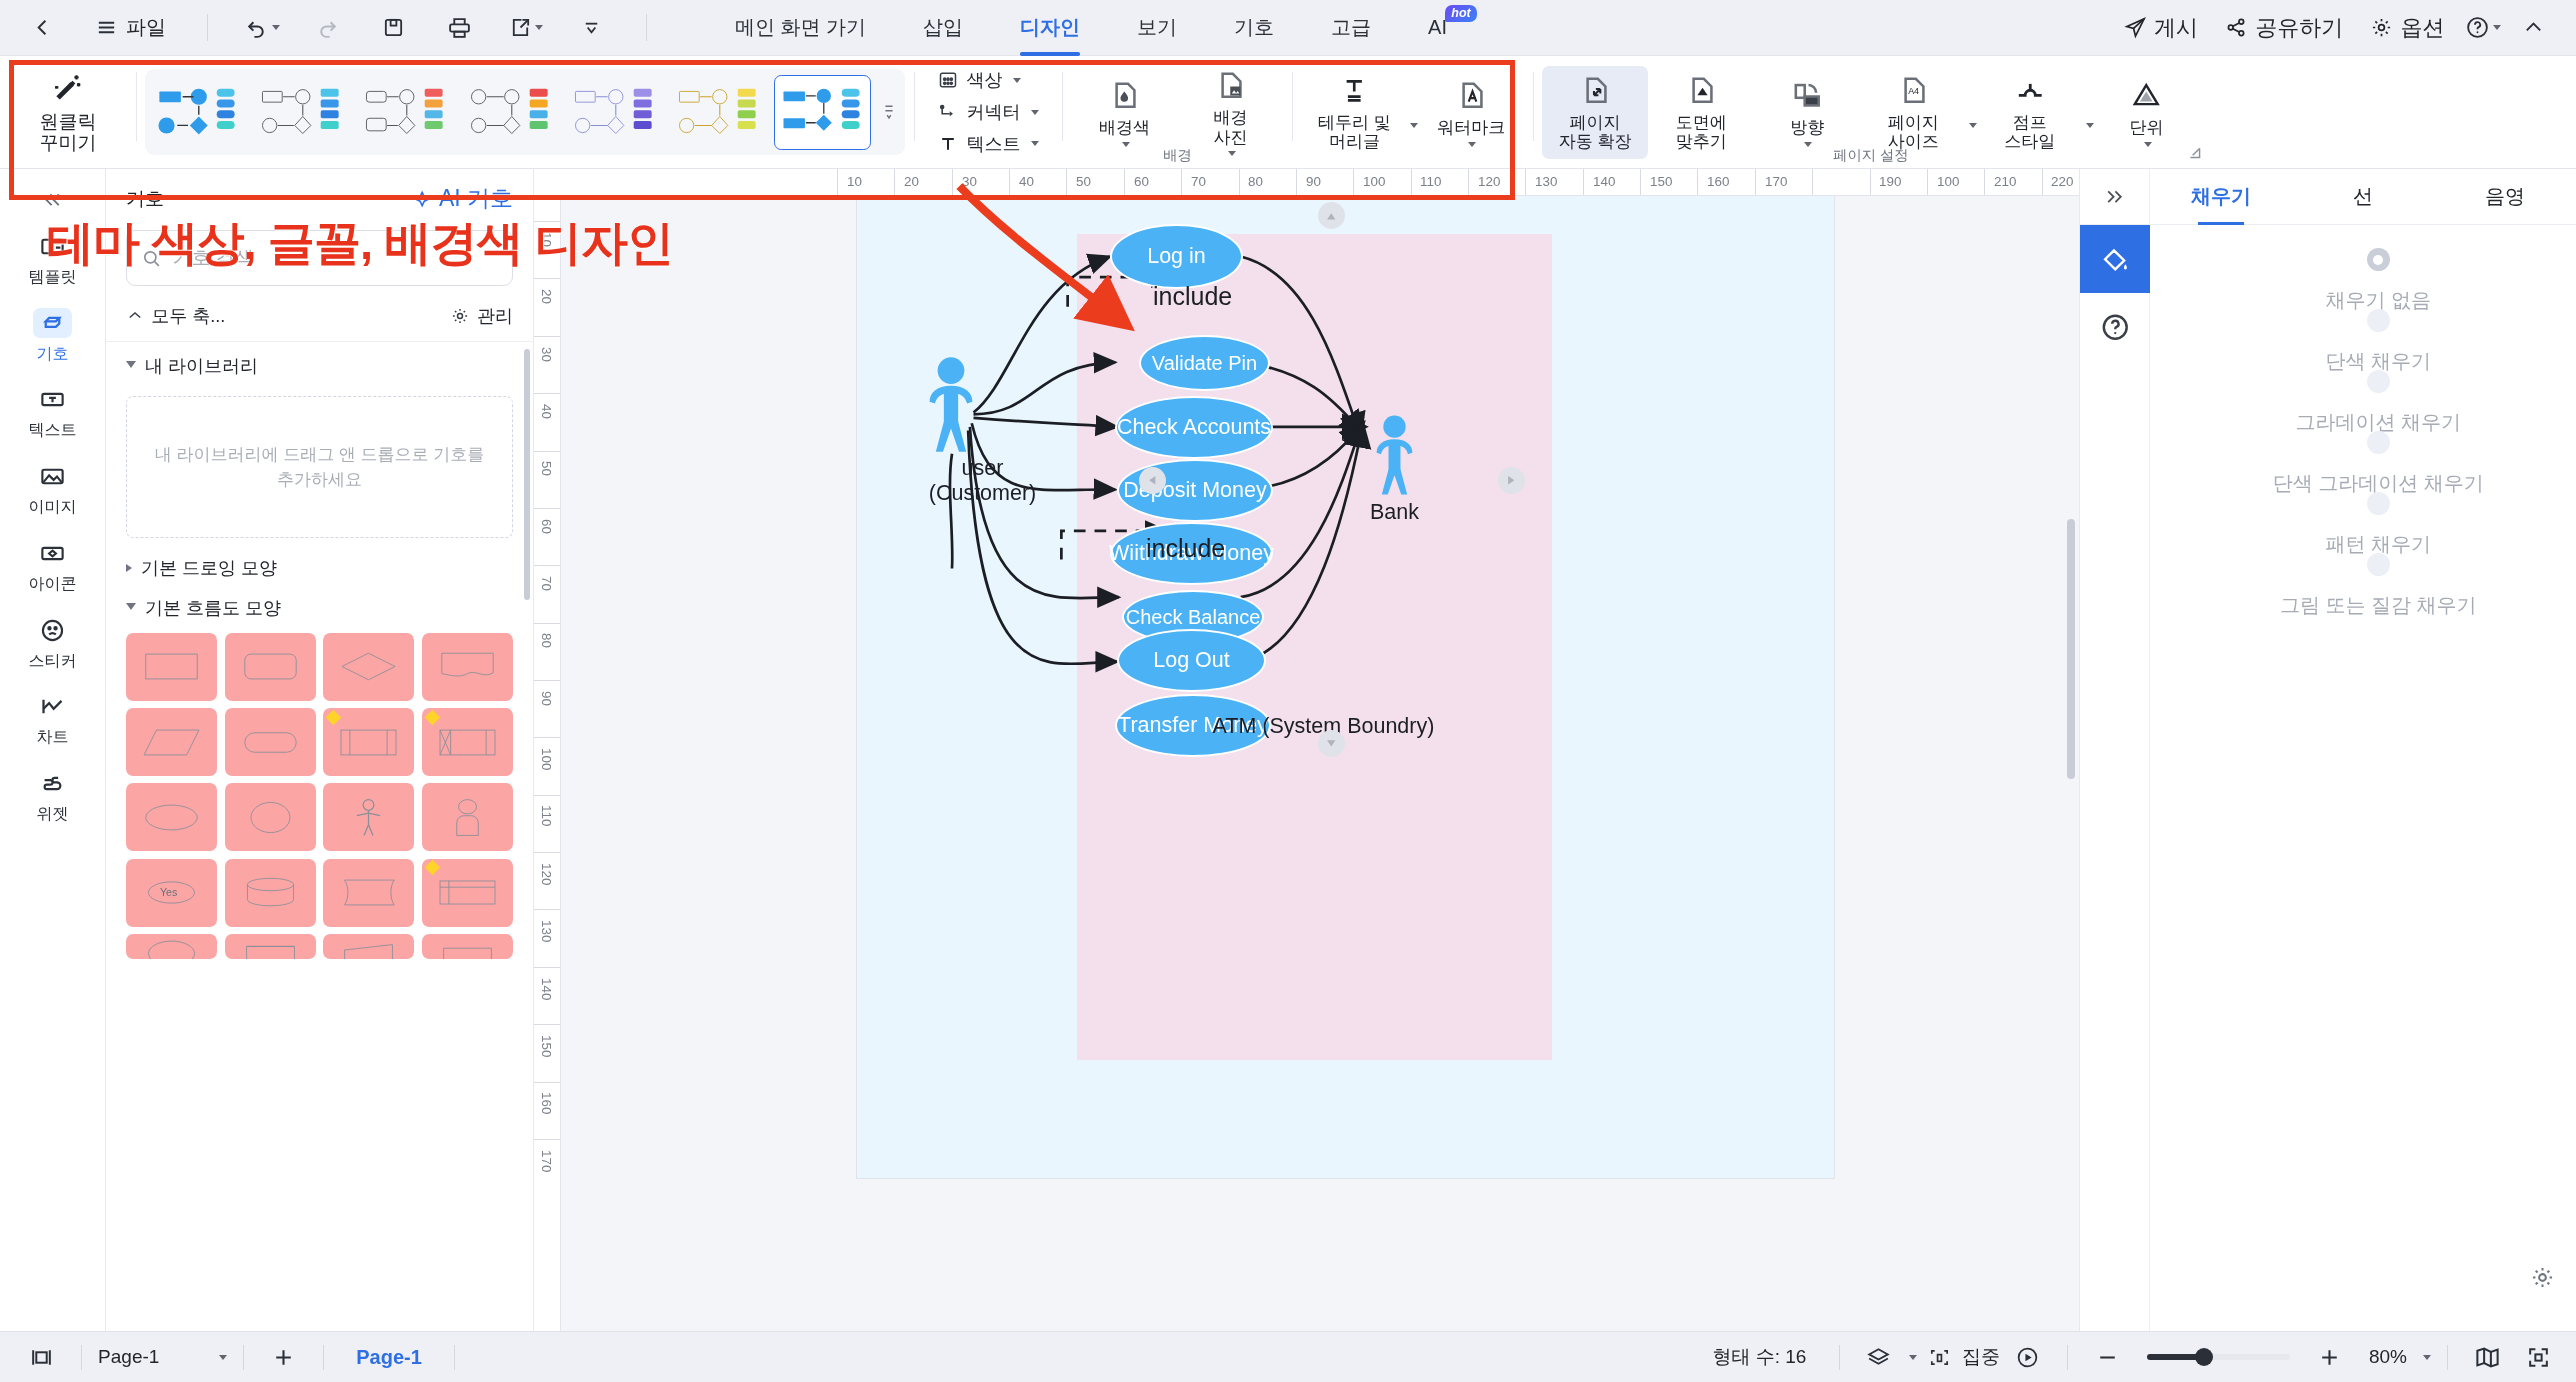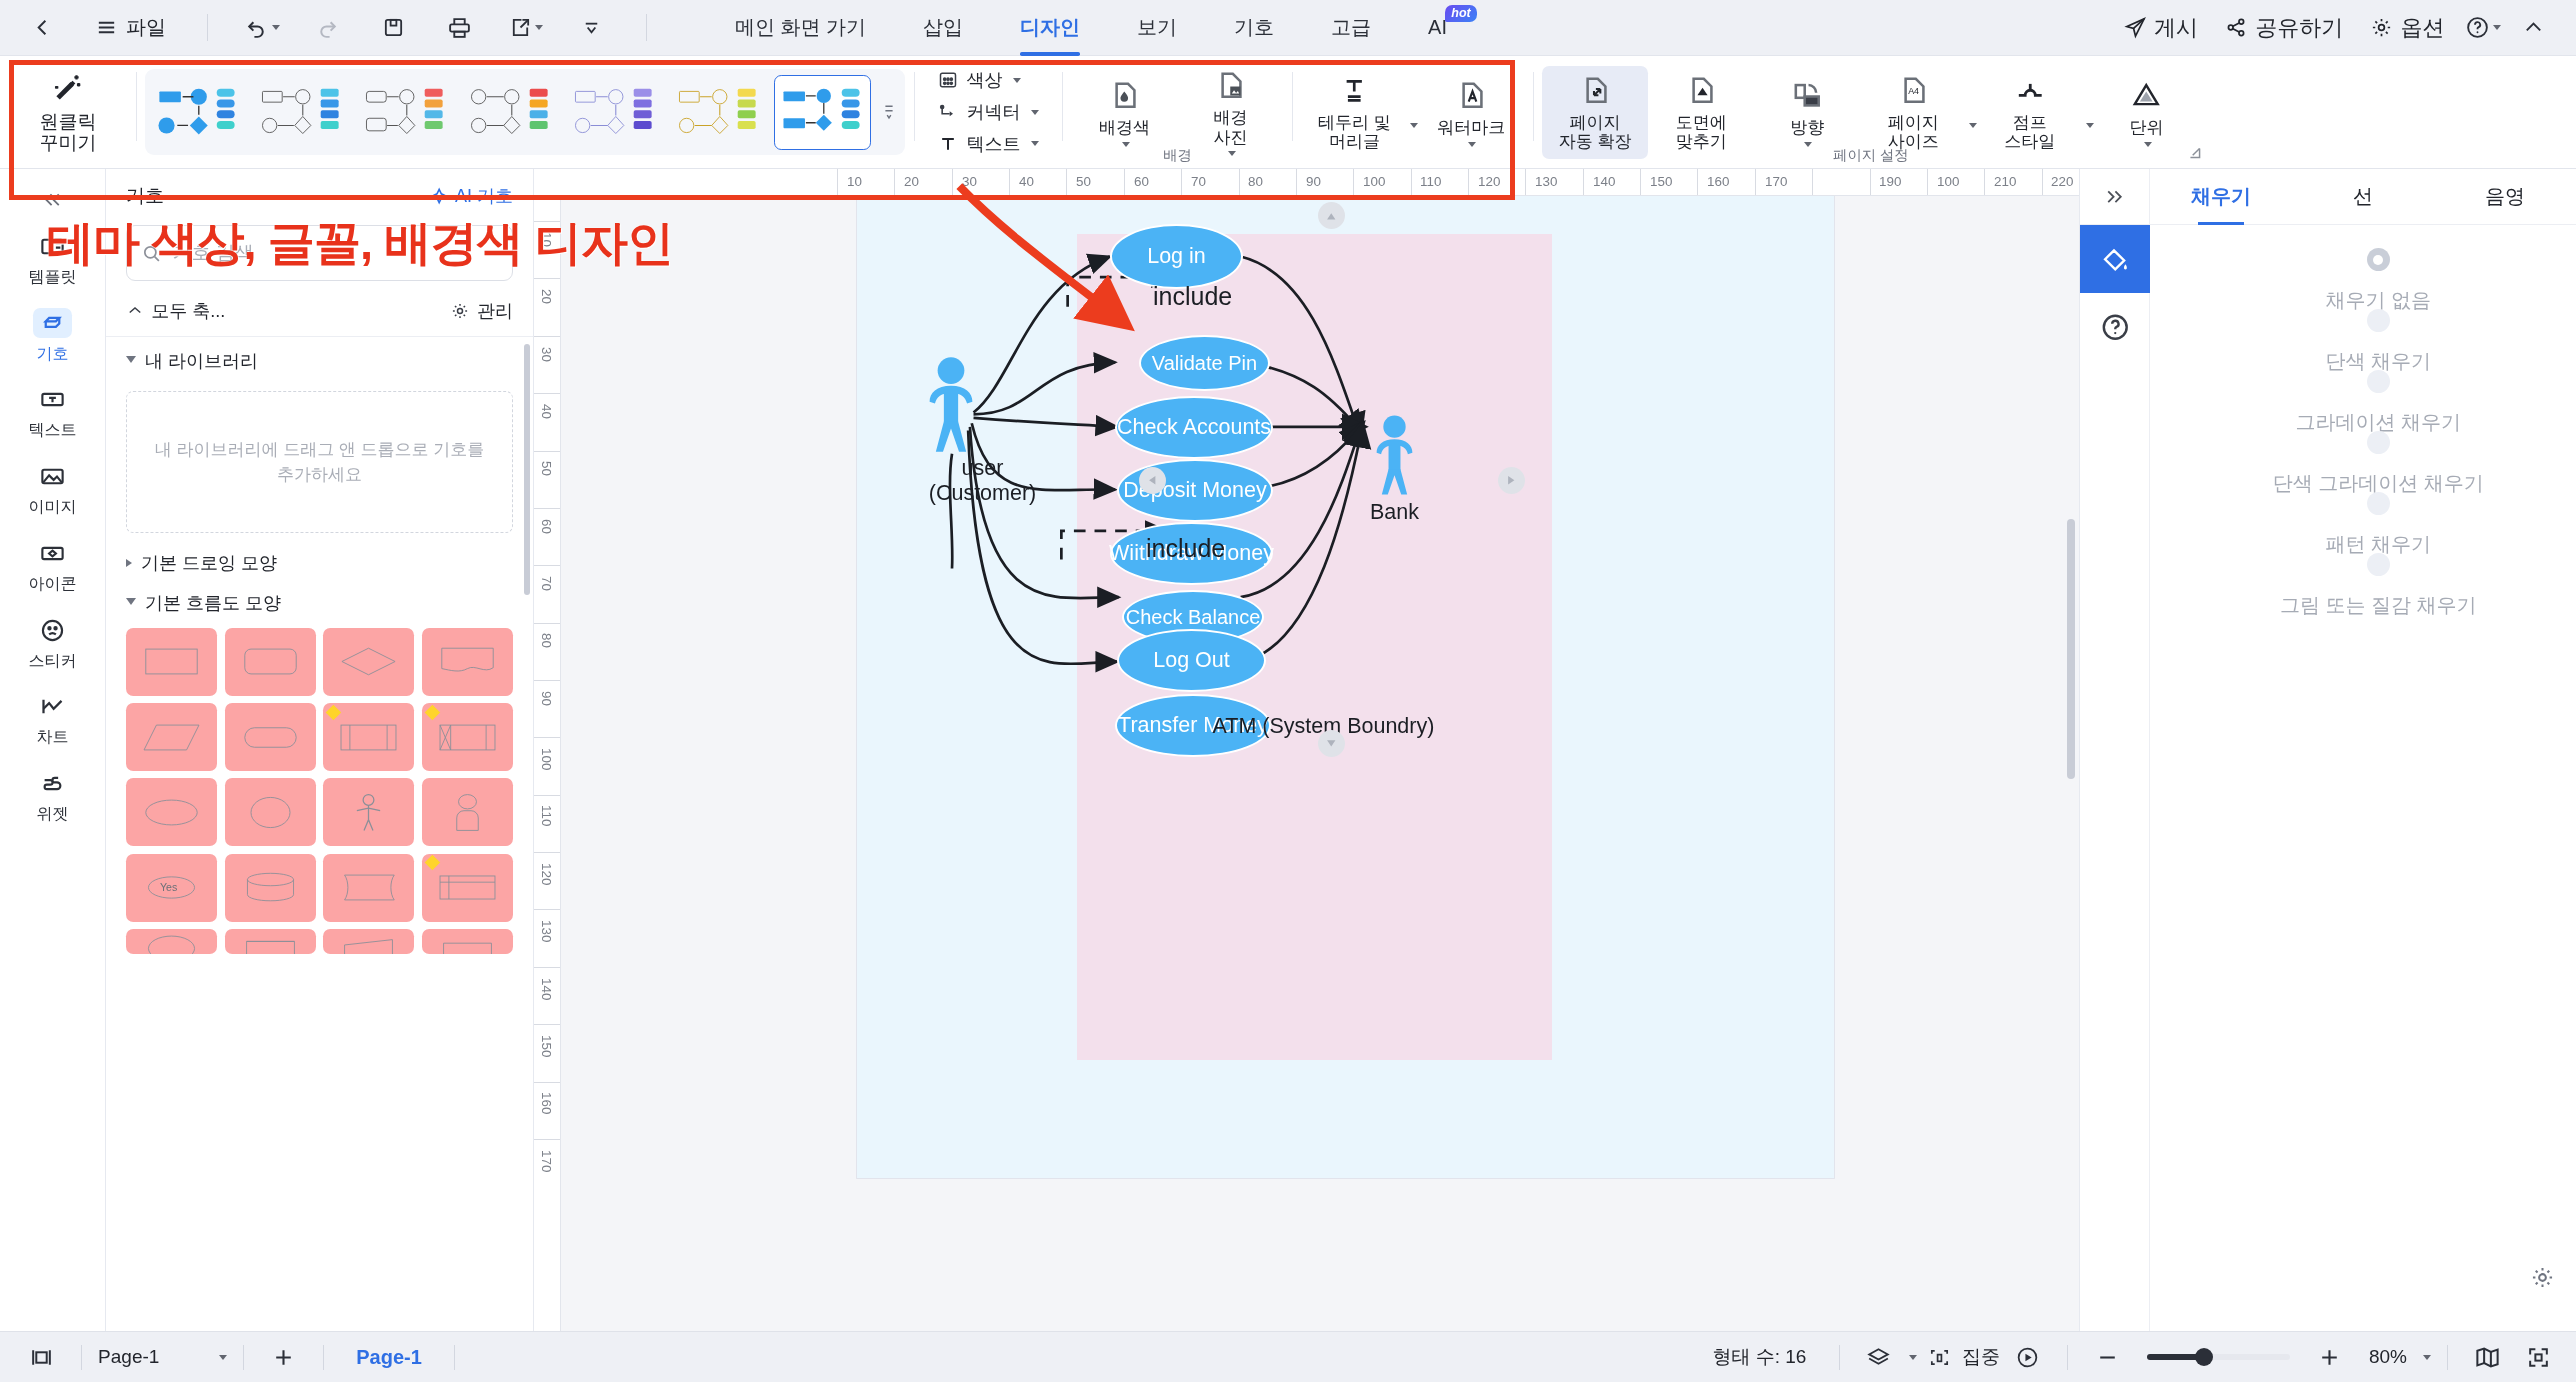--- a/index.html
+++ b/index.html
@@ -128,21 +128,21 @@
   .rail-item.active .ri-ic { background: #e1efff; color: #2f6fe4; }
   .rail-item.active .ri-lb { color: #2f6fe4; }
 
   
   .panel {
     width: 428px; background: #fff; border-right: 0.9px solid #e6e9f0;
     display: flex; flex-direction: column; flex: 0 0 428px; position: relative;
   }
   .pn-head { display:flex; align-items:center; justify-content:space-between; padding: 14.3px 20px 7.2px;}
   .pn-title { font-size: 19px; color: #22252c; }
-  .pn-ai { display:flex; align-items:center; gap:5.4px; font-size: 18px; color: #2f6fe4; cursor:pointer;}
+  .pn-ai { display:flex; align-items:center; gap:5.4px; font-size: 23px; color: #2f6fe4; cursor:pointer;}
   .search {
     margin: 9px 20px 0; height: 56px; border: 0.9px solid #dcdfe6; border-radius: 9px;
     display: flex; align-items: center; gap: 10.8px; padding: 0 14.3px; cursor: text;
   }
   .search input {
     border: none; outline: none; font-size: 19px; color: #22252c; background: transparent; width: 100%;
     font-family: "Liberation Sans", sans-serif;
   }
   .search input::placeholder { color: #a9adb6; }
   .pn-tools { display:flex; align-items:center; justify-content:space-between; padding: 18px 20px 12.5px; }

